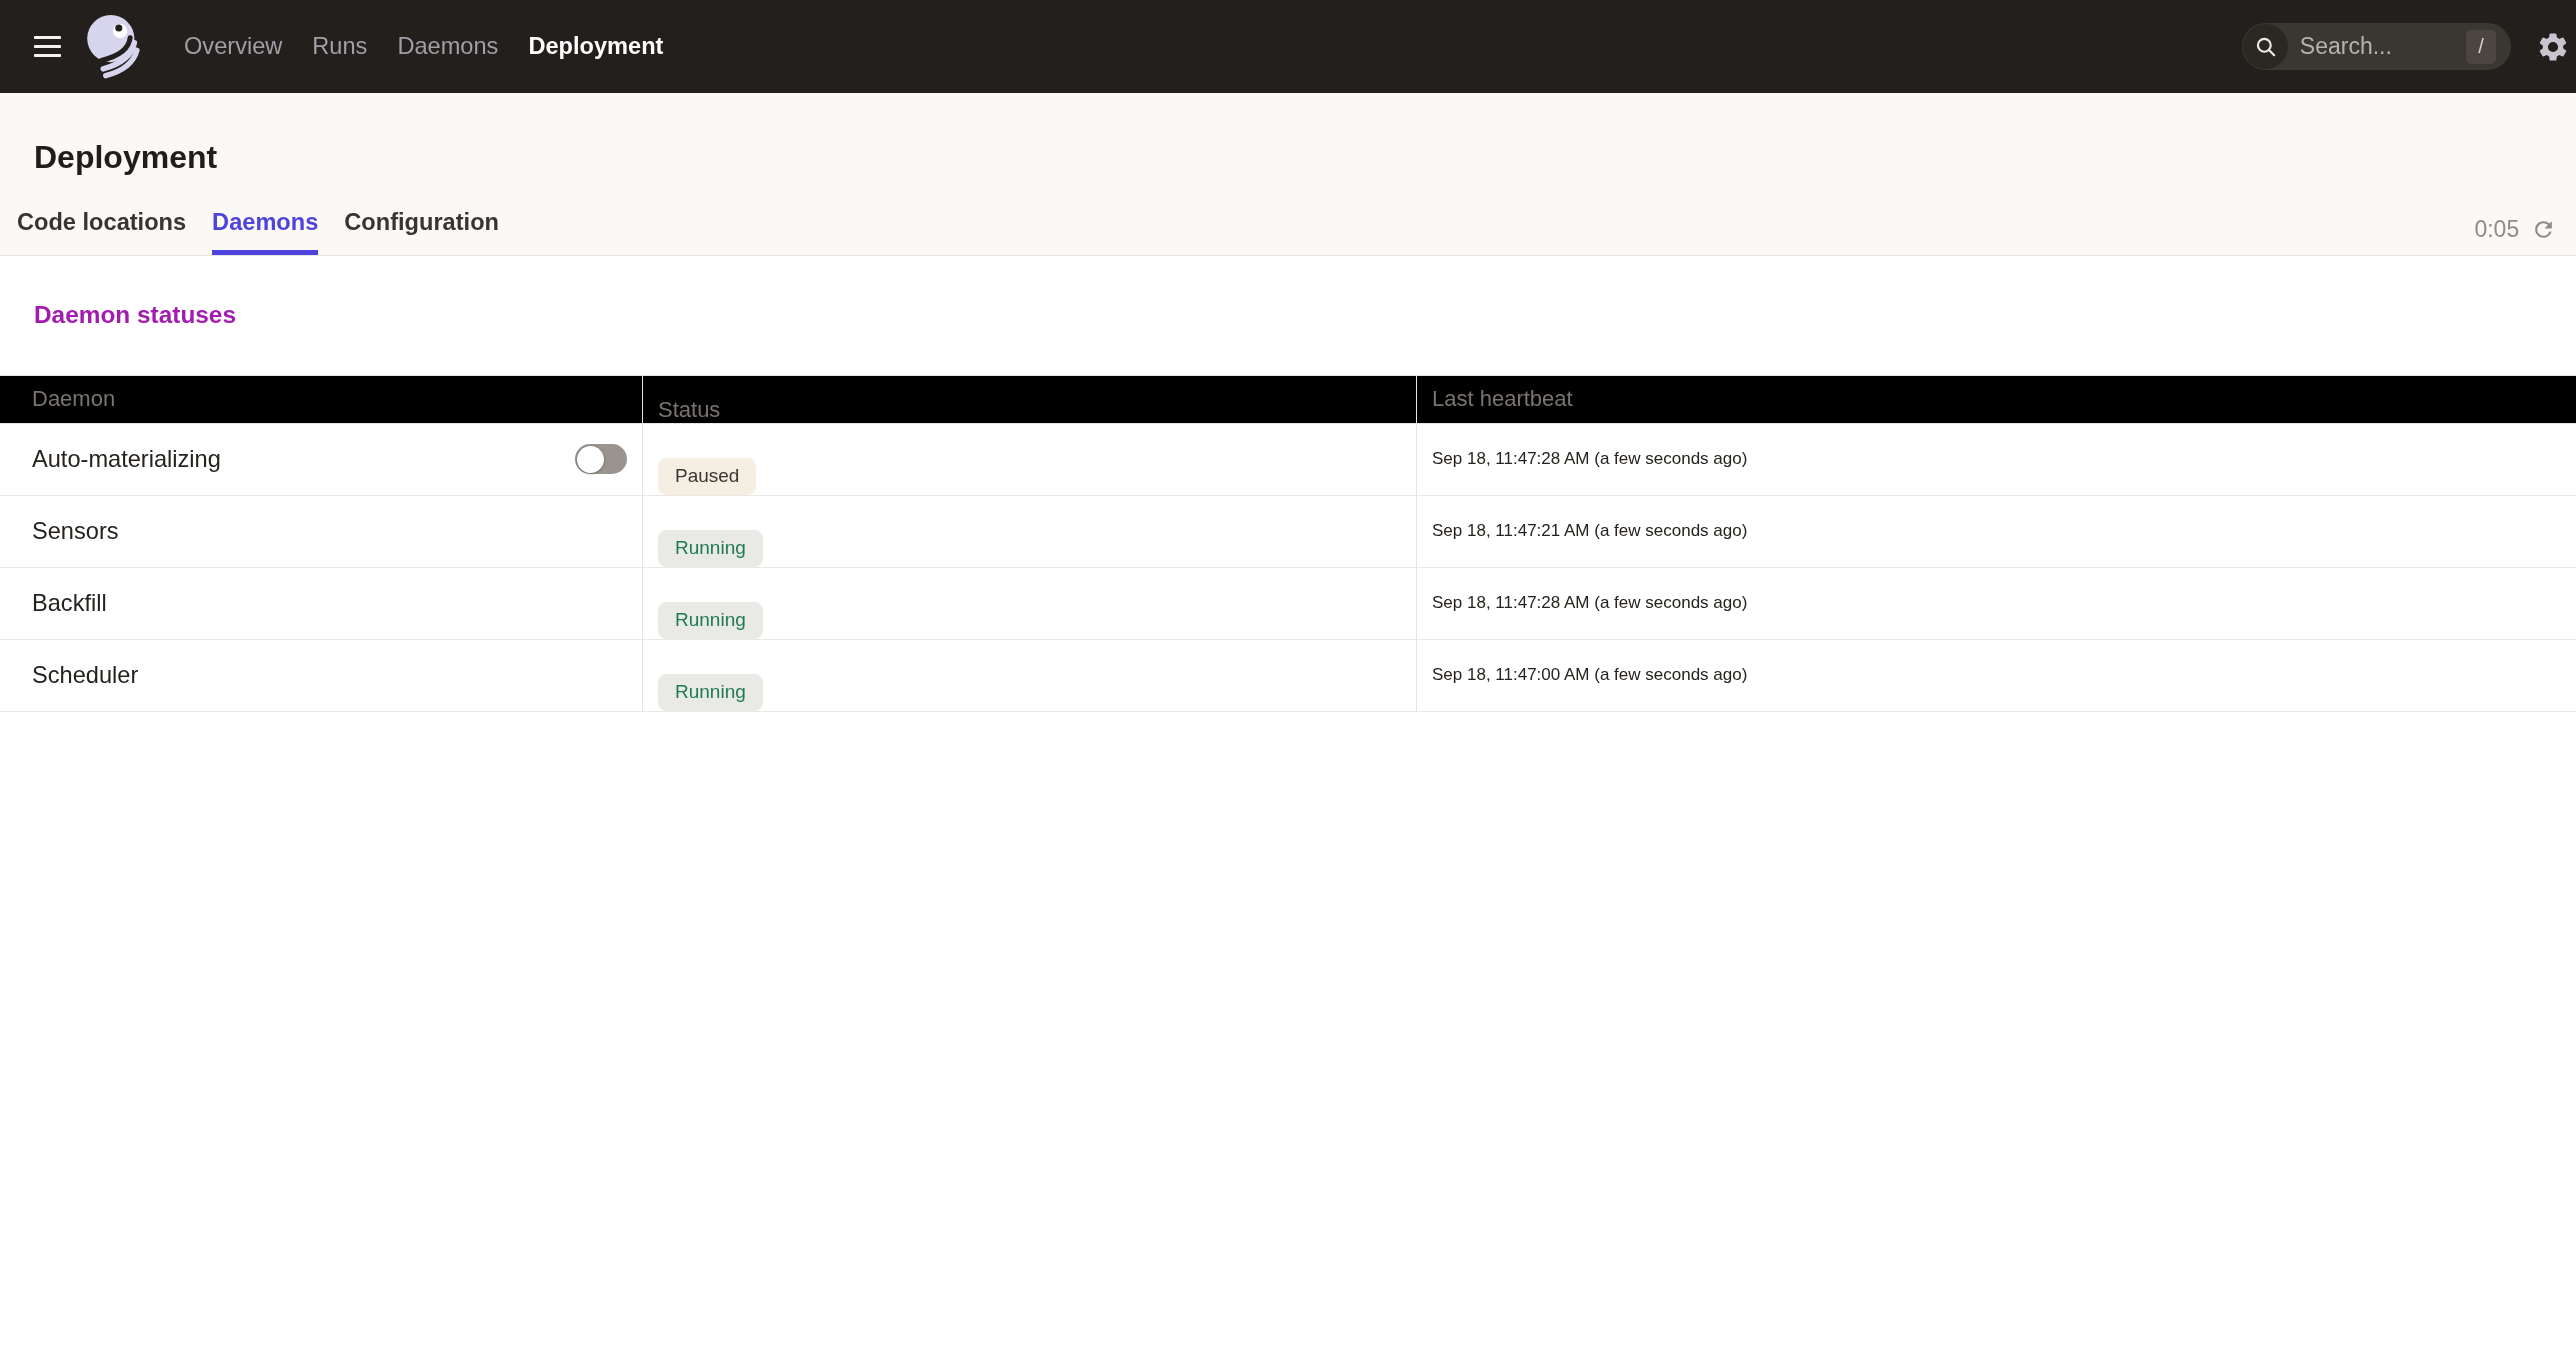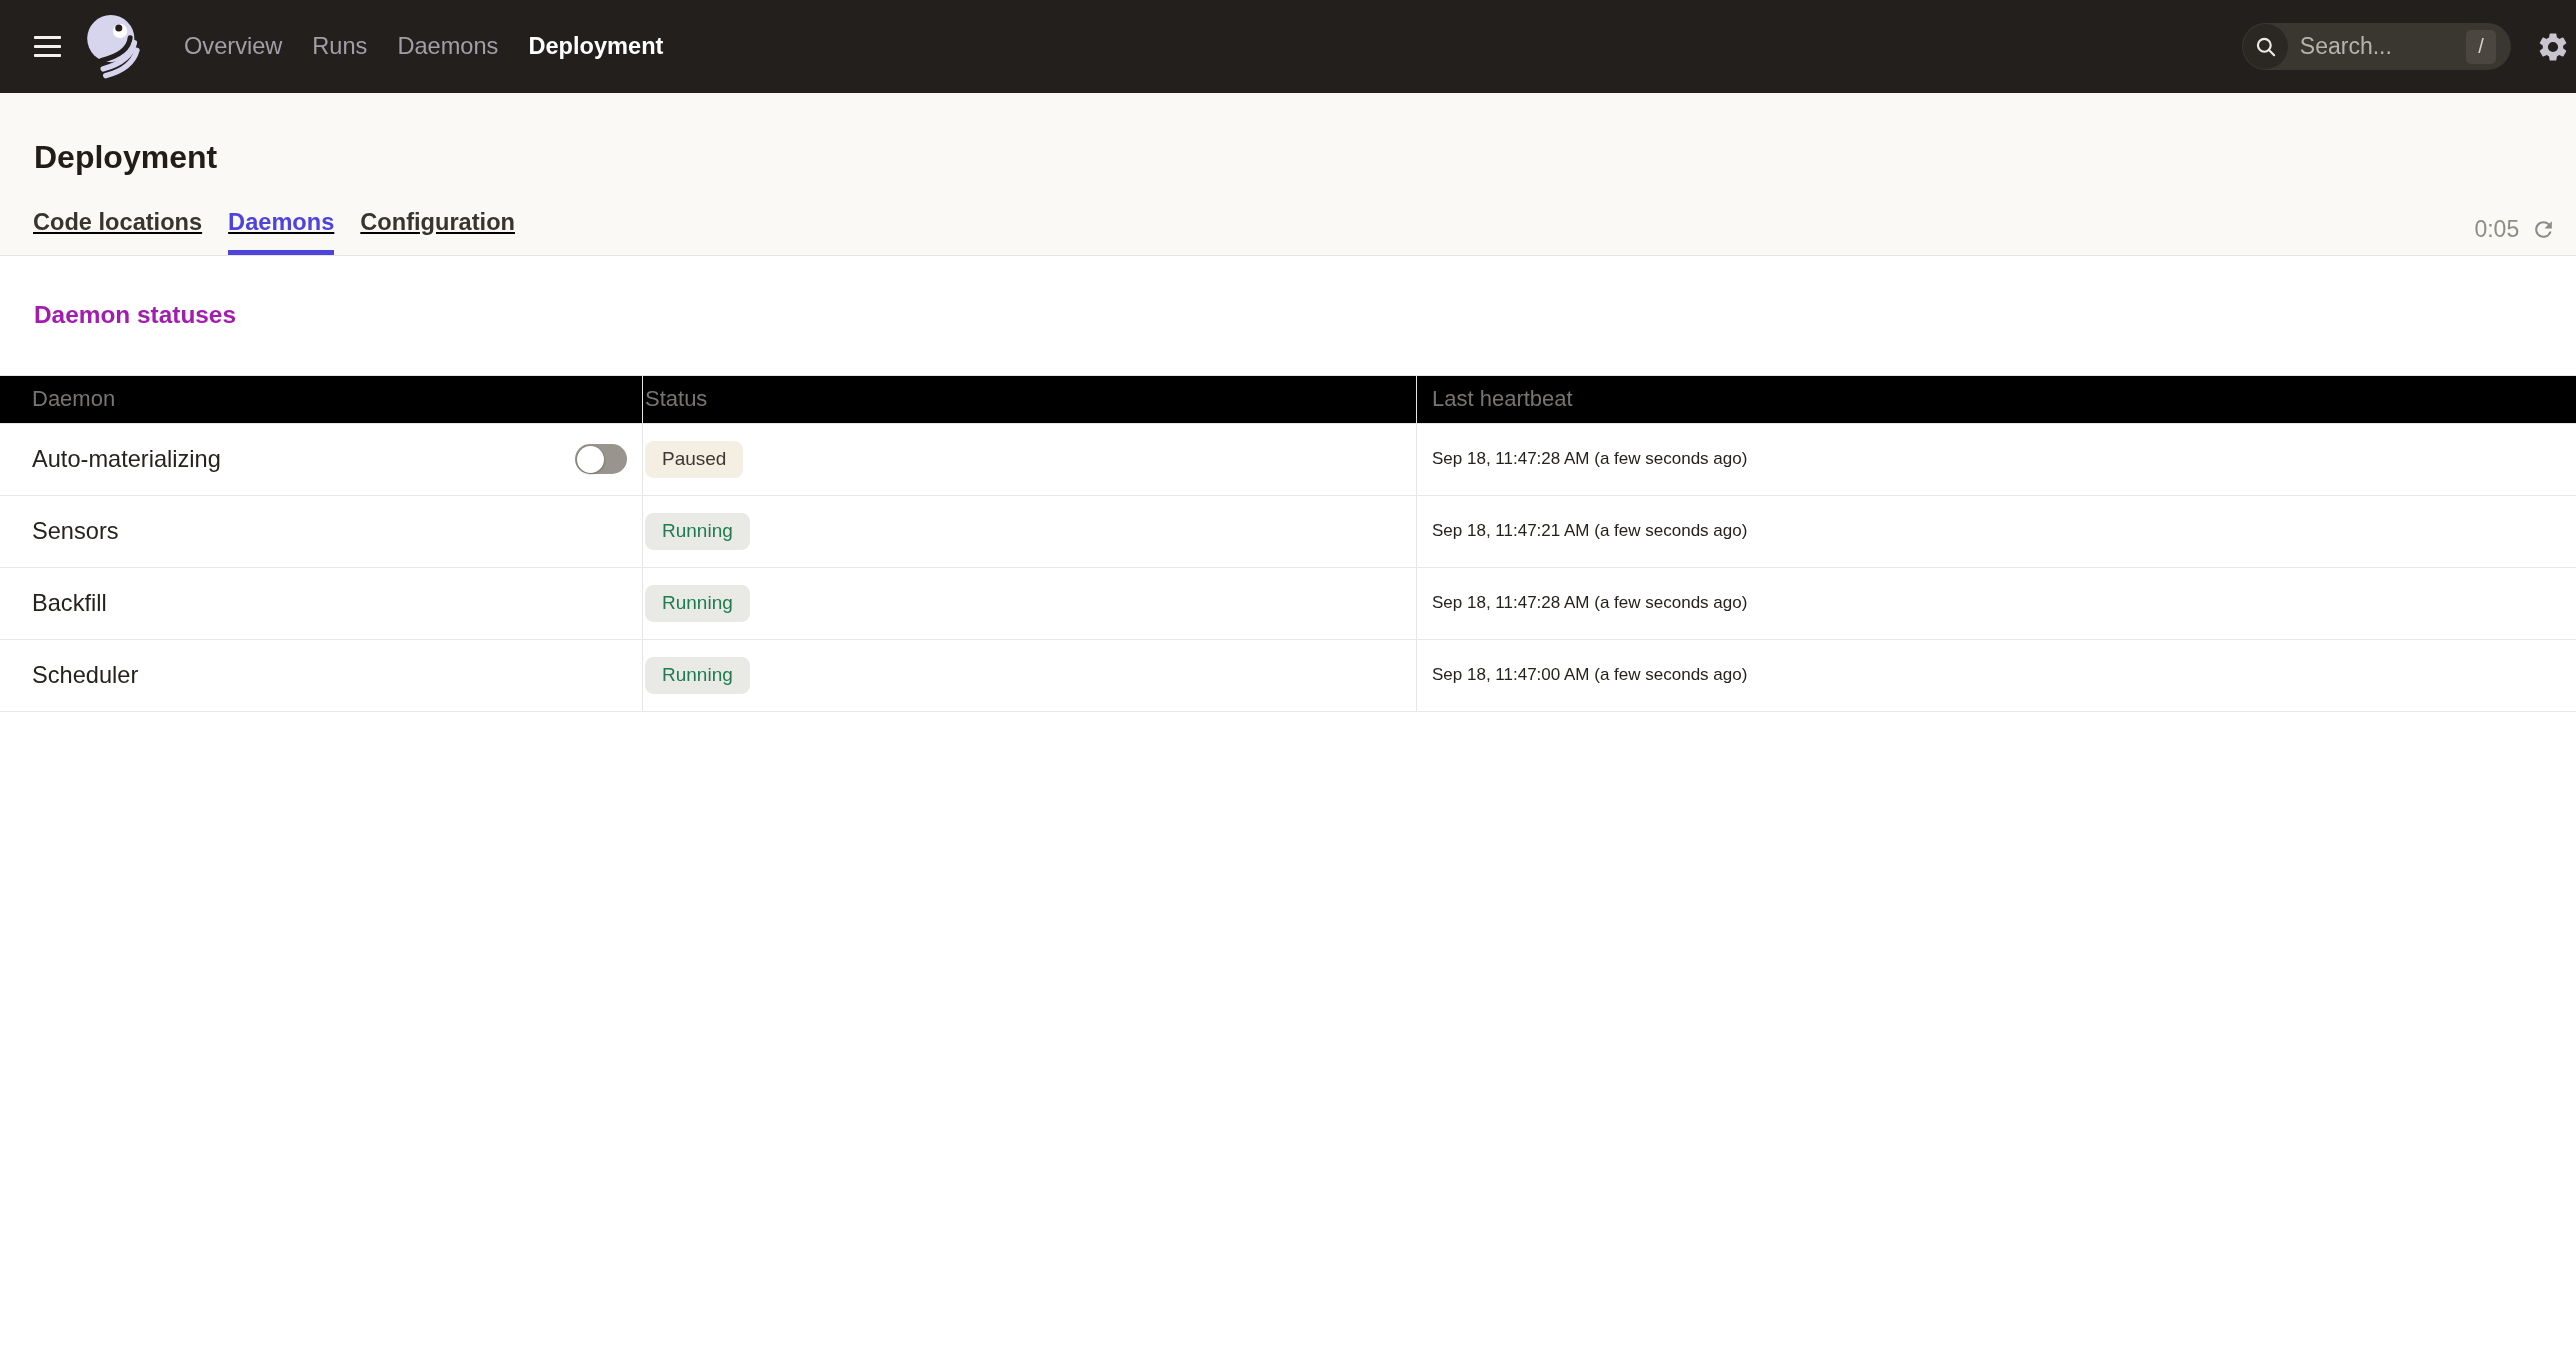--- a/index.html
+++ b/index.html
@@ -25,33 +25,33 @@
   .search{width:269px;height:47px;border-radius:23.6px;background:#3A3630;display:flex;align-items:center;position:relative;}
   .search-iconwrap{width:45px;height:45px;border-radius:50%;background:#2B2723;display:flex;align-items:center;justify-content:center;margin-left:0.8px;flex:none;}
   .search-input{background:transparent;border:none;outline:none;color:#E8E6E2;font-size:23px;width:135px;margin-left:10px;font-family:inherit;}
   .search-input::placeholder{color:#B6B3AD;}
   .kbd{position:absolute;right:15px;top:6.7px;min-width:30px;height:34px;background:#4B463F;border-radius:5px;color:#D5D2CC;font-size:20px;display:flex;align-items:center;justify-content:center;padding:0 5px;}
   .gear-btn{background:none;border:none;padding:0;cursor:pointer;display:flex;}
 
   
   .header-band{background:#FAF9F6;border-bottom:0.8px solid var(--border);height:163px;position:relative;}
   .page-title{position:absolute;left:34px;top:25px;font-size:32px;font-weight:700;color:#211E1A;}
-  .tabs{position:absolute;left:33px;bottom:0;display:flex;gap:26px;text-decoration:underline;}
+  .tabs{position:absolute;left:17px;bottom:0;display:flex;gap:26px;}
   .tab{font-size:23.6px;font-weight:600;color:#38342F;padding-bottom:14.3px;border-bottom:5px solid transparent;cursor:pointer;}
   .tab.active{color:var(--accent);border-bottom-color:var(--accent);}
   .refresh-area{position:absolute;right:20px;bottom:11.8px;display:flex;align-items:center;gap:11.8px;color:#8F8C86;font-size:23px;}
   .refresh-btn{background:none;border:none;padding:0;cursor:pointer;display:flex;}
 
   
   .section-heading{padding:25px 0 25px 34px;font-size:24.4px;font-weight:700;color:#a21caf;}
   .table{border-top:0.8px solid var(--border);width:100%;}
   .thead{display:flex;height:48px;background:#000000;border-bottom:0.8px solid var(--border);}
   .th-label{color:#79756E;font-size:22px;}
   .c1{width:642px;flex:none;display:flex;align-items:center;justify-content:space-between;padding-left:32px;padding-right:15px;}
-  .c2{width:774px;flex:none;border-left:0.8px solid var(--border);padding-left:2px;display:flex;align-items:center;}
+  .c2{width:774px;flex:none;border-left:0.8px solid var(--border);padding-left:15px;display:flex;align-items:flex-end;}
   .c3{flex:1;border-left:0.8px solid var(--border);padding-left:15px;display:flex;align-items:center;}
   .trow{display:flex;height:72px;border-bottom:0.8px solid var(--row-border);background:#ffffff;}
   .dname{font-size:23.6px;color:#26221E;}
   .toggle{width:52px;height:30px;border-radius:15px;background:#99948D;border:none;position:relative;cursor:pointer;flex:none;padding:0;}
   .knob{position:absolute;left:1.7px;top:1.7px;width:27px;height:27px;border-radius:50%;background:#ffffff;box-shadow:0 0.8px 2.5px rgba(0,0,0,.35);display:block;}
   .badge{height:37px;padding:0 17px;border-radius:8.4px;font-size:19px;display:inline-flex;align-items:center;white-space:nowrap;}
   .badge.paused{background:var(--paused-bg);color:var(--paused-fg);}
   .badge.running{background:var(--running-bg);color:var(--running-fg);}
   .hb{font-size:17px;color:#26221E;}
 </style>

